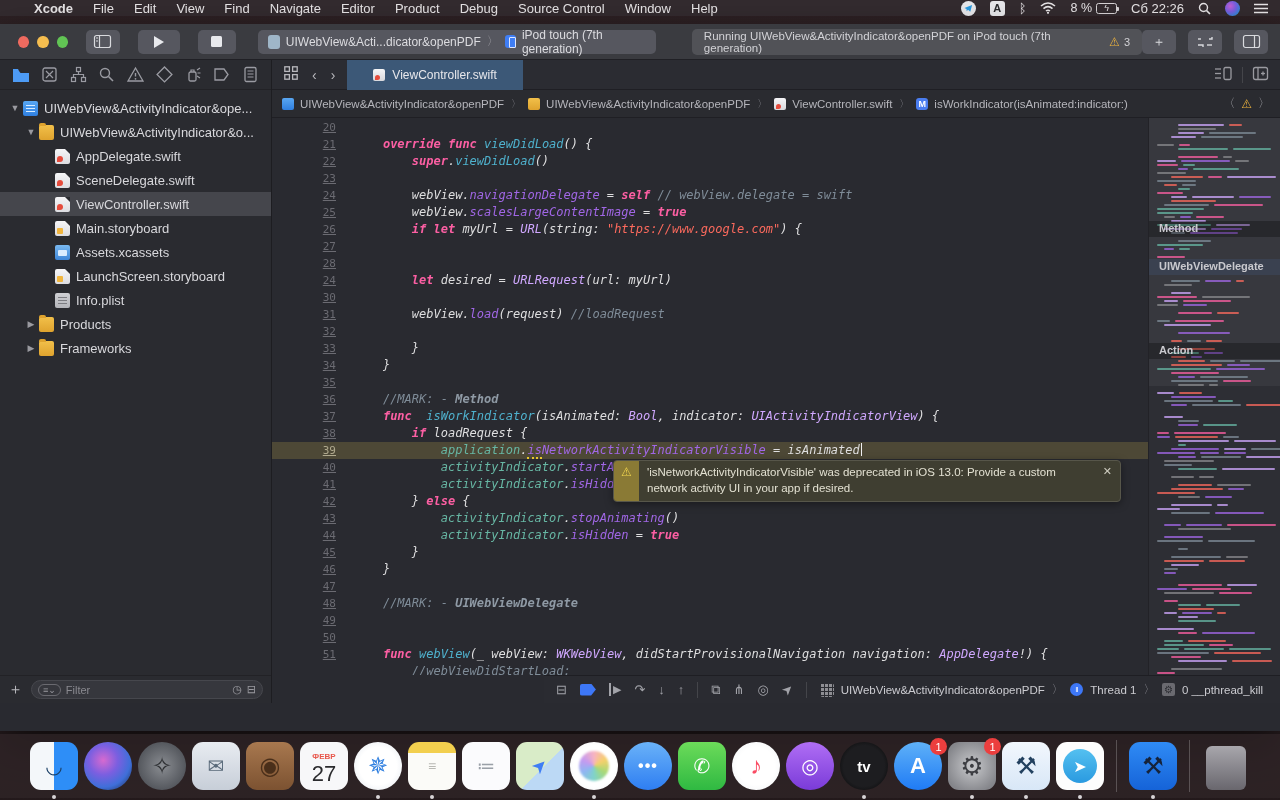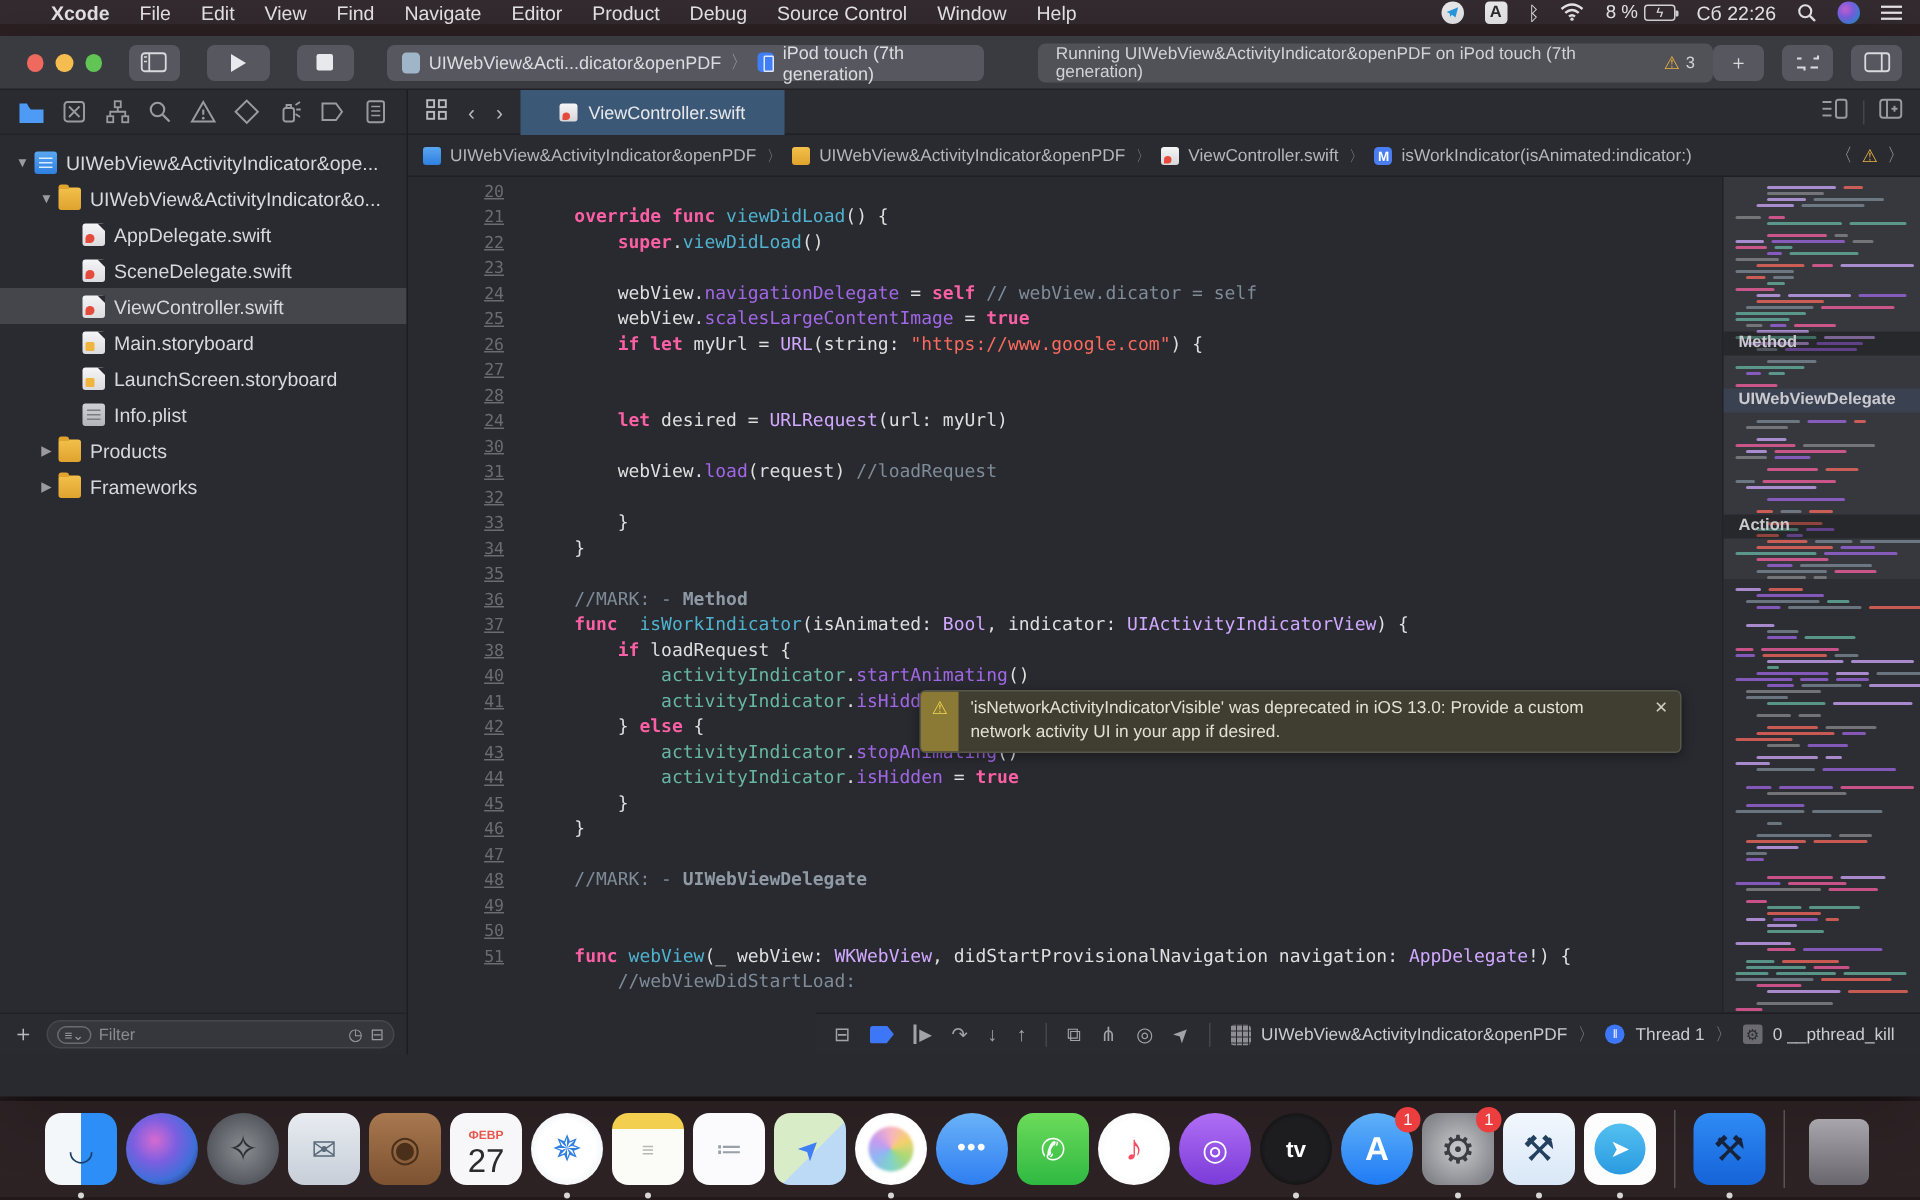--- a/index.html
+++ b/index.html
@@ -98,21 +98,21 @@
   .ji-file { background:linear-gradient(180deg,#f5f5f7,#d8d8dc); }
   .ji-file:after{ content:""; position:absolute; left:2px; bottom:1px; width:5px; height:5px; border-radius:50% 50% 50% 0; background:#e54b3c;}
   .ji-m { background:#4a7df0; color:#fff; font-size:9px; font-weight:bold; text-align:center; line-height:12px; border-radius:3px;}
   #jump-right { margin-left:auto; display:flex; align-items:center; gap:6px; color:#9a9aa0; font-size:12px; }
 
   #code-wrap { position:absolute; top:58px; left:0; right:0; bottom:28px; overflow:hidden; background:#292a30; }
   #code { position:absolute; top:1px; left:0; right:132px; font-family:"DejaVu Sans Mono","Liberation Mono",monospace;
      font-size:12px; }
   .cl { height:17px; line-height:17px; white-space:pre; position:relative; display:flex; }
   .cl .gut { width:64px; text-align:right; color:#6b6b72; font-size:11px; flex:none; padding-right:0px;text-decoration:underline; }
-  .cl .src { padding-left:18px; }
+  .cl .src { padding-left:18px;font-style:italic; }
   .cl.hl { background:#4d4836; }
   .cl.hl .gut { color:#b0a98e; }
   .kw{color:#fc5fa3;font-weight:bold;} .pl{color:#dfdfe0;} .ws{color:#dfdfe0;}
   .fn{color:#4fb2ce;} .tv{color:#67b7a4;} .pr{color:#a167e6;} .ty{color:#d0a8ff;}
   .st{color:#fc6a5d;} .cm{color:#7f8c98;} .cmb{color:#8f9aa5;font-weight:bold;}
   .und{color:#a167e6; border-bottom:2px dotted #e8c62d;}
   .caret{ display:inline-block; width:1.5px; height:13px; background:#f0f0f2; vertical-align:-2px; margin-left:1px;}
 
   #warn-pop { position:absolute; left:341px; top:342px; width:508px; min-height:38px; background:#3f3e31;
      border:1px solid #57564a; border-radius:4px; display:flex; overflow:hidden; box-shadow:0 2px 8px rgba(0,0,0,.4); }
@@ -374,20 +374,25 @@
           <span class="fi fi-sheet fi-swift"></span>
           <span>ViewController.swift</span>
         </div>
         <div class="nav-row" style="padding-left: 42px;">
           <span class="disc"></span>
           <span class="fi fi-sheet fi-sb"></span>
           <span>Main.storyboard</span>
         </div>
         <div class="nav-row" style="padding-left: 42px;">
           <span class="disc"></span>
+          <span class="fi fi-assets"></span>
+          <span>Assets.xcassets</span>
+        </div>
+        <div class="nav-row" style="padding-left: 42px;">
+          <span class="disc"></span>
           <span class="fi fi-sheet fi-sb"></span>
           <span>LaunchScreen.storyboard</span>
         </div>
         <div class="nav-row" style="padding-left: 42px;">
           <span class="disc"></span>
           <span class="fi fi-plist"></span>
           <span>Info.plist</span>
         </div>
         <div class="nav-row" style="padding-left: 26px;">
           <span class="disc">▶</span>
@@ -484,35 +489,36 @@
         <span>〉</span>
       </span>
     </div>
 
     <div id="code-wrap">
       <div id="code">
           <div class="cl"><span class="gut">20</span><span class="src"></span></div>
           <div class="cl"><span class="gut">21</span><span class="src"><span class="ws">    </span><span class="kw">override</span><span class="pl"> </span><span class="kw">func</span><span class="pl"> </span><span class="fn">viewDidLoad</span><span class="pl">() {</span></span></div>
           <div class="cl"><span class="gut">22</span><span class="src"><span class="ws">        </span><span class="kw">super</span><span class="pl">.</span><span class="fn">viewDidLoad</span><span class="pl">()</span></span></div>
           <div class="cl"><span class="gut">23</span><span class="src"></span></div>
-          <div class="cl"><span class="gut">24</span><span class="src"><span class="ws">        </span><span class="pl">webView.</span><span class="pr">navigationDelegate</span><span class="pl"> = </span><span class="kw">self</span><span class="pl"> </span><span class="cm">// webView.dicator = self</span></span></div>
+          <div class="cl"><span class="gut">24</span><span class="src"><span class="ws">        </span><span class="pl">webView.</span><span class="pr">navigationDelegate</span><span class="pl"> = </span><span class="kw">self</span><span class="pl"> </span><span class="cm">// webView.delegate = swift</span></span></div>
           <div class="cl"><span class="gut">25</span><span class="src"><span class="ws">        </span><span class="pl">webView.</span><span class="pr">scalesLargeContentImage</span><span class="pl"> = </span><span class="kw">true</span></span></div>
           <div class="cl"><span class="gut">26</span><span class="src"><span class="ws">        </span><span class="kw">if</span><span class="pl"> </span><span class="kw">let</span><span class="pl"> myUrl = </span><span class="ty">URL</span><span class="pl">(string: </span><span class="st">"https://www.google.com"</span><span class="pl">) {</span></span></div>
           <div class="cl"><span class="gut">27</span><span class="src"></span></div>
           <div class="cl"><span class="gut">28</span><span class="src"></span></div>
           <div class="cl"><span class="gut">24</span><span class="src"><span class="ws">        </span><span class="kw">let</span><span class="pl"> desired = </span><span class="ty">URLRequest</span><span class="pl">(url: myUrl)</span></span></div>
           <div class="cl"><span class="gut">30</span><span class="src"></span></div>
           <div class="cl"><span class="gut">31</span><span class="src"><span class="ws">        </span><span class="pl">webView.</span><span class="pr">load</span><span class="pl">(request) </span><span class="cm">//loadRequest</span></span></div>
           <div class="cl"><span class="gut">32</span><span class="src"></span></div>
           <div class="cl"><span class="gut">33</span><span class="src"><span class="pl">        }</span></span></div>
           <div class="cl"><span class="gut">34</span><span class="src"><span class="pl">    }</span></span></div>
           <div class="cl"><span class="gut">35</span><span class="src"></span></div>
           <div class="cl"><span class="gut">36</span><span class="src"><span class="ws">    </span><span class="cm">//MARK: - </span><span class="cmb">Method</span></span></div>
           <div class="cl"><span class="gut">37</span><span class="src"><span class="ws">    </span><span class="kw">func</span><span class="pl">  </span><span class="fn">isWorkIndicator</span><span class="pl">(isAnimated: </span><span class="ty">Bool</span><span class="pl">, indicator: </span><span class="ty">UIActivityIndicatorView</span><span class="pl">) {</span></span></div>
           <div class="cl"><span class="gut">38</span><span class="src"><span class="ws">        </span><span class="kw">if</span><span class="pl"> loadRequest {</span></span></div>
+          <div class="cl hl"><span class="gut">39</span><span class="src"><span class="ws">            </span><span class="tv">application</span><span class="pl">.</span><span class="und">is</span><span class="pr">NetworkActivityIndicatorVisible</span><span class="pl"> = isAnimated</span><span class="caret"></span></span></div>
           <div class="cl"><span class="gut">40</span><span class="src"><span class="ws">            </span><span class="tv">activityIndicator</span><span class="pl">.</span><span class="pr">startAnimating</span><span class="pl">()</span></span></div>
           <div class="cl"><span class="gut">41</span><span class="src"><span class="ws">            </span><span class="tv">activityIndicator</span><span class="pl">.</span><span class="pr">isHidden</span><span class="pl"> = </span><span class="kw">false</span></span></div>
           <div class="cl"><span class="gut">42</span><span class="src"><span class="ws">        </span><span class="pl">} </span><span class="kw">else</span><span class="pl"> {</span></span></div>
           <div class="cl"><span class="gut">43</span><span class="src"><span class="ws">            </span><span class="tv">activityIndicator</span><span class="pl">.</span><span class="pr">stopAnimating</span><span class="pl">()</span></span></div>
           <div class="cl"><span class="gut">44</span><span class="src"><span class="ws">            </span><span class="tv">activityIndicator</span><span class="pl">.</span><span class="pr">isHidden</span><span class="pl"> = </span><span class="kw">true</span></span></div>
           <div class="cl"><span class="gut">45</span><span class="src"><span class="pl">        }</span></span></div>
           <div class="cl"><span class="gut">46</span><span class="src"><span class="pl">    }</span></span></div>
           <div class="cl"><span class="gut">47</span><span class="src"></span></div>
           <div class="cl"><span class="gut">48</span><span class="src"><span class="ws">    </span><span class="cm">//MARK: - </span><span class="cmb">UIWebViewDelegate</span></span></div>
           <div class="cl"><span class="gut">49</span><span class="src"></span></div>

